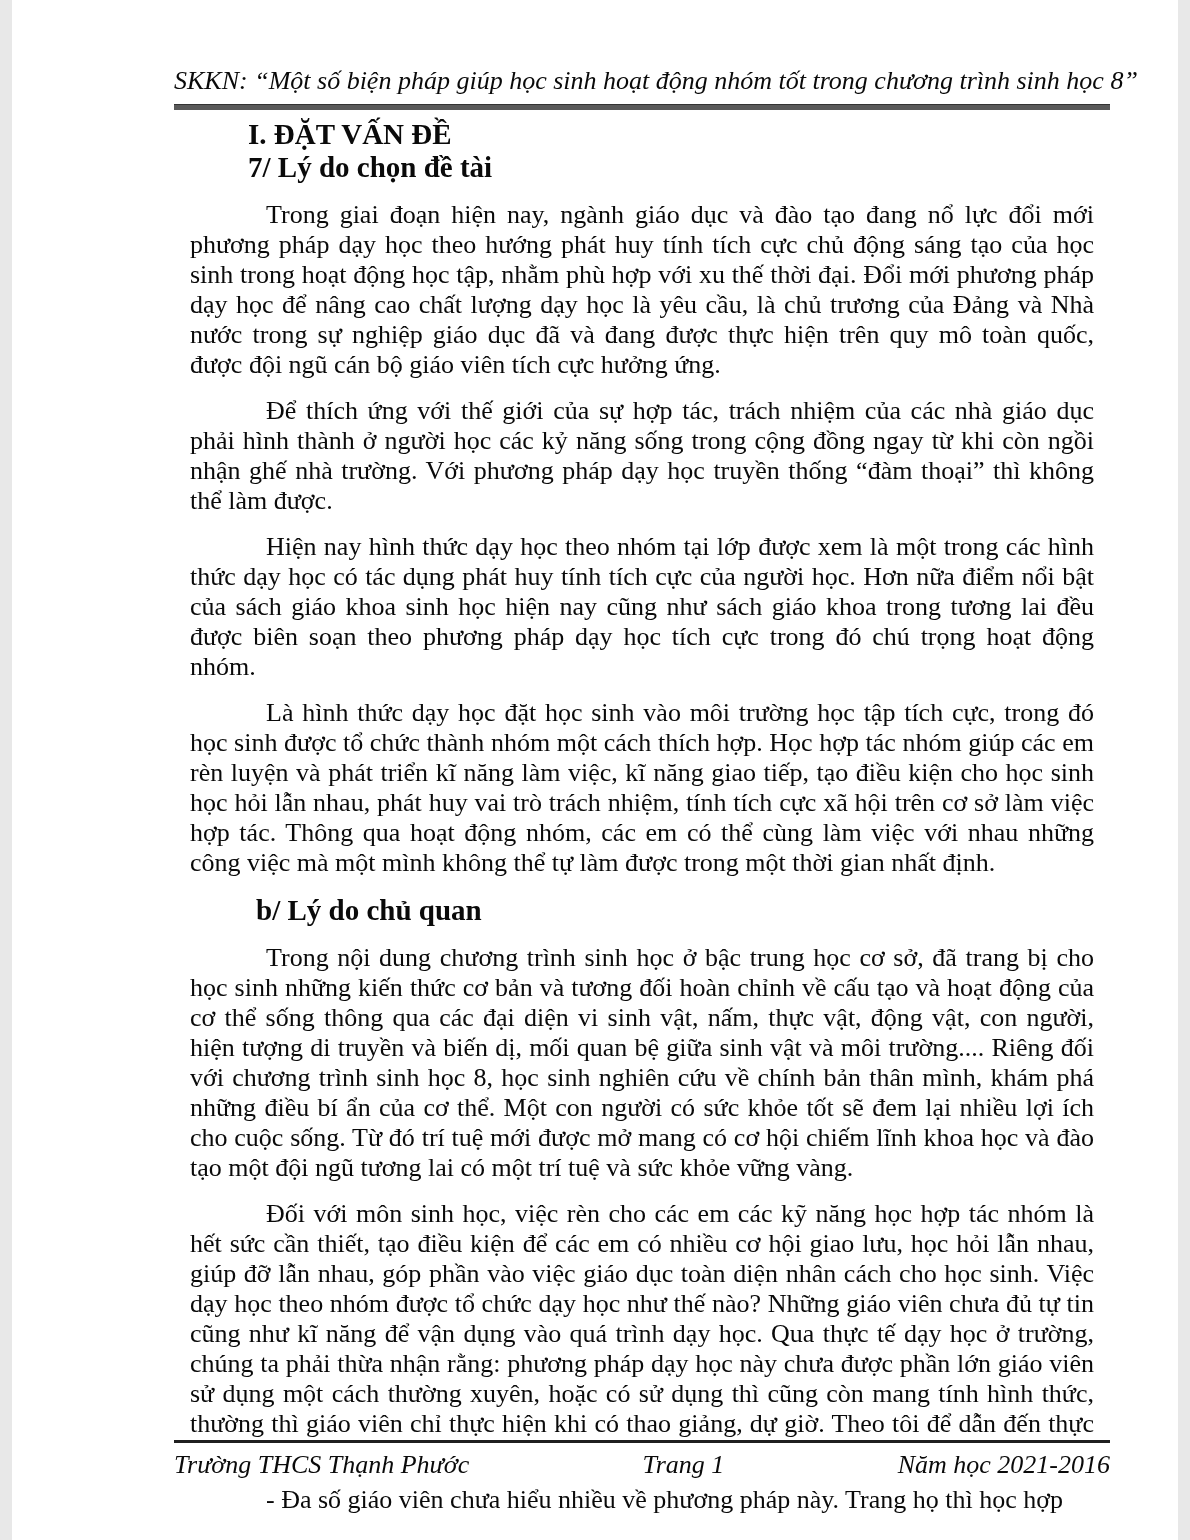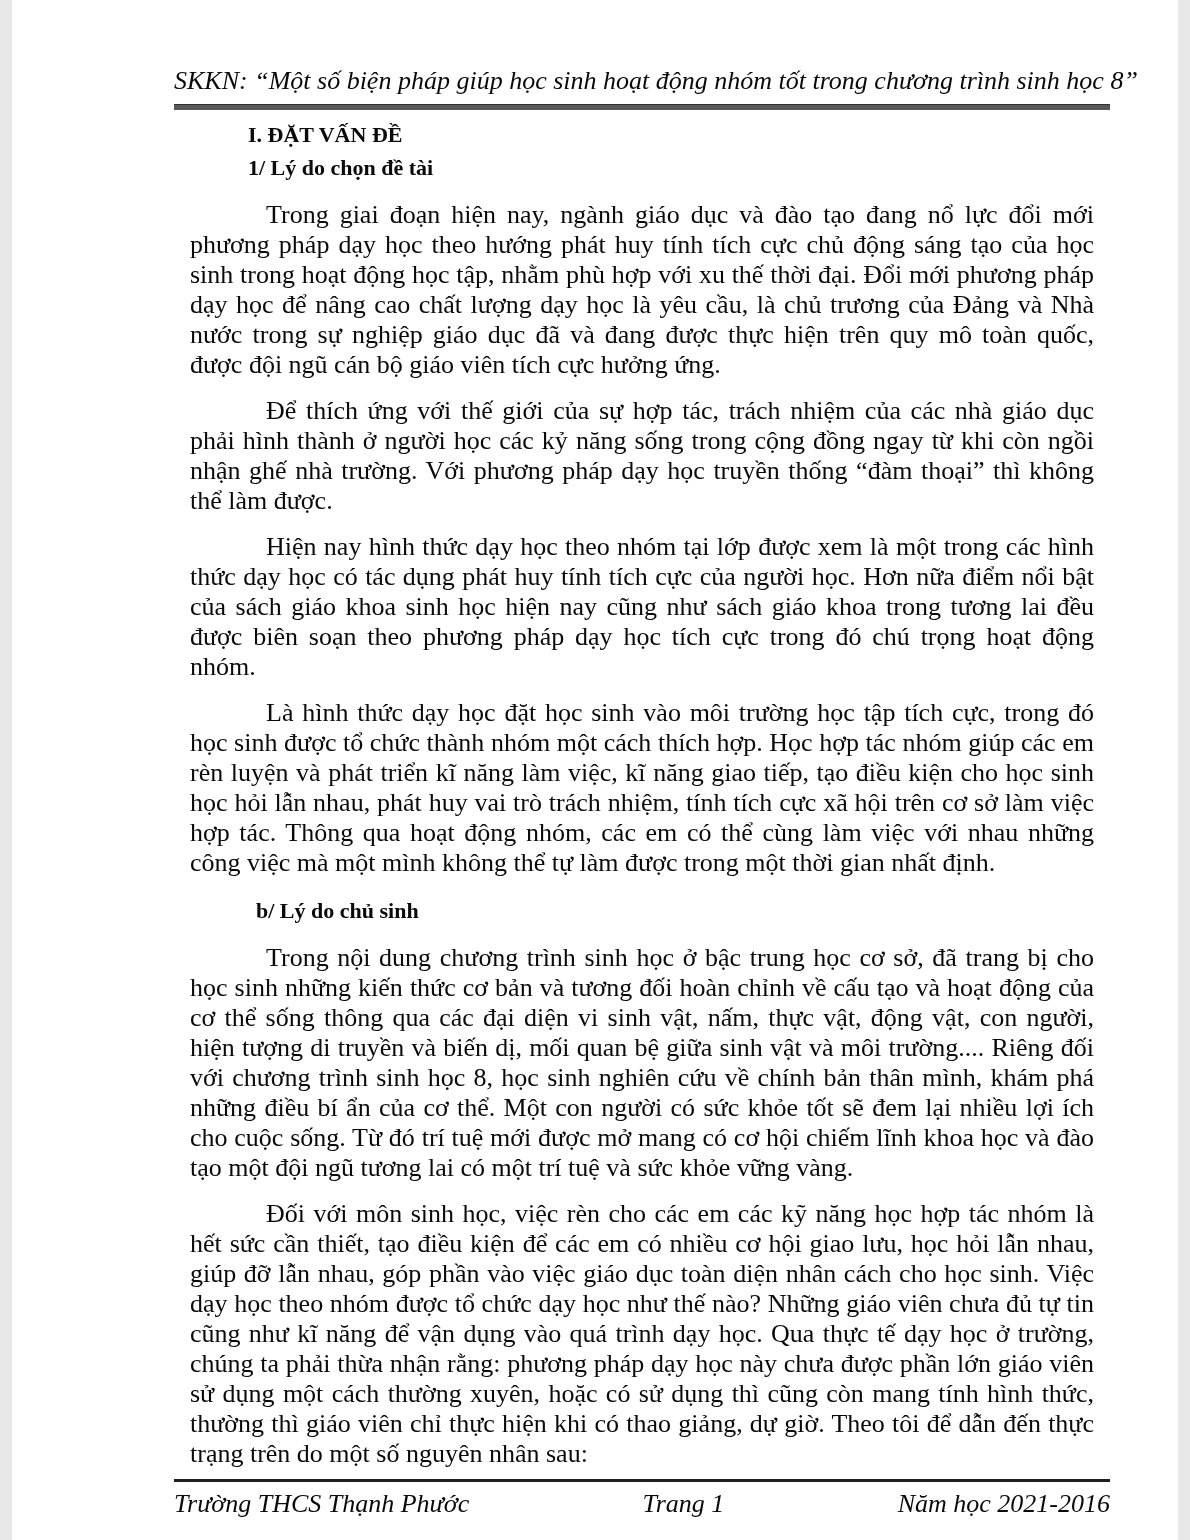--- a/index.html
+++ b/index.html
@@ -34,37 +34,36 @@
     border-top: 1px solid #333333;
   }
   
   .doc-body {
     top: 118px;
     font-size: 26px;
     line-height: 30px;
     text-align: justify;
   }
   .doc-body h1, .doc-body h2, .doc-body h3 {
-    font-size: 22px;
+    font-size: 29px;
     font-weight: bold;
     margin: 0;
     line-height: 33px;
     text-align: left;
   }
   .doc-body h1, .doc-body h2 { padding-left: 74px; }
   .doc-body h3 { padding-left: 82px; }
   .doc-body p {
     margin: 16px;
     text-indent: 76px;
   }
   
   .doc-footer {
     top: 1440px;
     background: #ffffff;
-    margin-top: 39px;
   }
   .footer-rule {
     height: 3px;
     background: var(--footer-rule-color, #1f1f1f);
   }
   .footer-row {
     display: flex;
     justify-content: space-between;
     align-items: baseline;
     font-style: italic;
@@ -79,28 +78,28 @@
 
 <div class="page">
 
   <header class="content-col doc-header">
     <div class="header-title">SKKN: “Một số biện pháp giúp học sinh hoạt động nhóm tốt trong chương trình sinh học 8”</div>
     <div class="header-rule"></div>
   </header>
 
   <main class="content-col doc-body">
     <h1>I. ĐẶT VẤN ĐỀ</h1>
-    <h2>1/ Lý do chọn đề tài</h2>
+    <h2>7/ Lý do chọn đề tài</h2>
 
     <p>Trong giai đoạn hiện nay, ngành giáo dục và đào tạo đang nổ lực đổi mới phương pháp dạy học theo hướng phát huy tính tích cực chủ động sáng tạo của học sinh trong hoạt động học tập, nhằm phù hợp với xu thế thời đại. Đổi mới phương pháp dạy học để nâng cao chất lượng dạy học là yêu cầu, là chủ trương của Đảng và Nhà nước trong sự nghiệp giáo dục đã và đang được thực hiện trên quy mô toàn quốc, được đội ngũ cán bộ giáo viên tích cực hưởng ứng.</p>
     <p>Để thích ứng với thế giới của sự hợp tác, trách nhiệm của các nhà giáo dục phải hình thành ở người học các kỷ năng sống trong cộng đồng ngay từ khi còn ngồi nhận ghế nhà trường. Với phương pháp dạy học truyền thống “đàm thoại” thì không thể làm được.</p>
     <p>Hiện nay hình thức dạy học theo nhóm tại lớp được xem là một trong các hình thức dạy học có tác dụng phát huy tính tích cực của người học. Hơn nữa điểm nổi bật của sách giáo khoa sinh học hiện nay cũng như sách giáo khoa trong tương lai đều được biên soạn theo phương pháp dạy học tích cực trong đó chú trọng hoạt động nhóm.</p>
     <p>Là hình thức dạy học đặt học sinh vào môi trường học tập tích cực, trong đó học sinh được tổ chức thành nhóm một cách thích hợp. Học hợp tác nhóm giúp các em rèn luyện và phát triển kĩ năng làm việc, kĩ năng giao tiếp, tạo điều kiện cho học sinh học hỏi lẫn nhau, phát huy vai trò trách nhiệm, tính tích cực xã hội trên cơ sở làm việc hợp tác. Thông qua hoạt động nhóm, các em có thể cùng làm việc với nhau những công việc mà một mình không thể tự làm được trong một thời gian nhất định.</p>
 
-    <h3>b/ Lý do chủ sinh</h3>
+    <h3>b/ Lý do chủ quan</h3>
     <p>Trong nội dung chương trình sinh học ở bậc trung học cơ sở, đã trang bị cho học sinh những kiến thức cơ bản và tương đối hoàn chỉnh về cấu tạo và hoạt động của cơ thể sống thông qua các đại diện vi sinh vật, nấm, thực vật, động vật, con người, hiện tượng di truyền và biến dị, mối quan bệ giữa sinh vật và môi trường.... Riêng đối với chương trình sinh học 8, học sinh nghiên cứu về chính bản thân mình, khám phá những điều bí ẩn của cơ thể. Một con người có sức khỏe tốt sẽ đem lại nhiều lợi ích cho cuộc sống. Từ đó trí tuệ mới được mở mang có cơ hội chiếm lĩnh khoa học và đào tạo một đội ngũ tương lai có một trí tuệ và sức khỏe vững vàng.</p>
     <p>Đối với môn sinh học, việc rèn cho các em các kỹ năng học hợp tác nhóm là hết sức cần thiết, tạo điều kiện để các em có nhiều cơ hội giao lưu, học hỏi lẫn nhau, giúp đỡ lẫn nhau, góp phần vào việc giáo dục toàn diện nhân cách cho học sinh. Việc dạy học theo nhóm được tổ chức dạy học như thế nào? Những giáo viên chưa đủ tự tin cũng như kĩ năng để vận dụng vào quá trình dạy học. Qua thực tế dạy học ở trường, chúng ta phải thừa nhận rằng: phương pháp dạy học này chưa được phần lớn giáo viên sử dụng một cách thường xuyên, hoặc có sử dụng thì cũng còn mang tính hình thức, thường thì giáo viên chỉ thực hiện khi có thao giảng, dự giờ. Theo tôi để dẫn đến thực trạng trên do  một  số nguyên  nhân  sau:</p>
     <p>- Đa số giáo viên chưa hiểu nhiều về phương pháp này. Trang họ thì học hợp</p>
   </main>
 
   <footer class="content-col doc-footer">
     <div class="footer-rule"></div>
     <div class="footer-row">
       <span>Trường THCS Thạnh Phước</span>
       <span>Trang 1</span>

